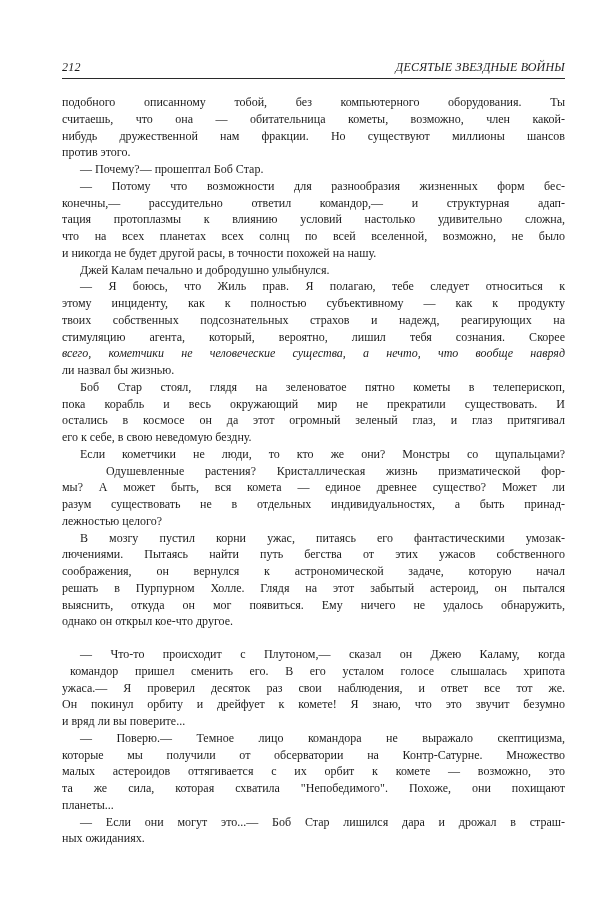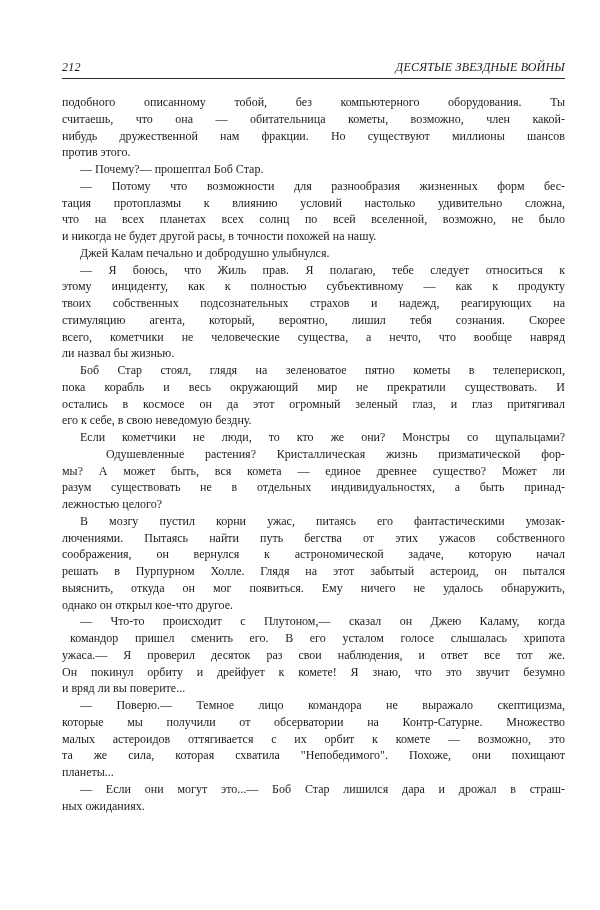--- a/index.html
+++ b/index.html
@@ -86,46 +86,47 @@
   <div class="head-rule"></div>
 
   <div class="body-text" id="body-text">
 
   <span class="line" style="display: block; width: auto; word-spacing: 9.16667px;">подобного описанному тобой, без компьютерного оборудования. Ты</span>
       <span class="line" style="display: block; width: auto; word-spacing: 7.125px;">считаешь, что она — обитательница кометы, возможно, член какой-</span>
       <span class="line" style="display: block; width: auto; word-spacing: 4.28571px;">нибудь дружественной нам фракции. Но существуют миллионы шансов</span>
       <span class="line last">против этого.</span>
       <span class="line indent last">— Почему?— прошептал Боб Стар.</span>
       <span class="line indent" style="display: block; width: auto; word-spacing: 4.25px;">— Потому что возможности для разнообразия жизненных форм бес-</span>
+      <span class="line" style="display: block; width: auto; word-spacing: 9.16667px;">конечны,— рассудительно ответил командор,— и структурная адап-</span>
       <span class="line" style="display: block; width: auto; word-spacing: 4.85714px;">тация протоплазмы к влиянию условий настолько удивительно сложна,</span>
       <span class="line" style="display: block; width: auto; word-spacing: 3.18182px;">что на всех планетах всех солнц по всей вселенной, возможно, не было</span>
       <span class="line last">и никогда не будет другой расы, в точности похожей на нашу.</span>
       <span class="line indent last">Джей Калам печально и добродушно улыбнулся.</span>
       <span class="line indent" style="display: block; width: auto; word-spacing: 4.72727px;">— Я боюсь, что Жиль прав. Я полагаю, тебе следует относиться к</span>
       <span class="line" style="display: block; width: auto; word-spacing: 6px;">этому инциденту, как к полностью субъективному — как к продукту</span>
       <span class="line" style="display: block; width: auto; word-spacing: 3.57143px;">твоих собственных подсознательных страхов и надежд, реагирующих на</span>
       <span class="line" style="display: block; width: auto; word-spacing: 6.71429px;">стимуляцию агента, который, вероятно, лишил тебя сознания. Скорее</span>
-      <span class="line" style="display: block; width: auto; word-spacing: 3.33333px;">всего, кометчики не человеческие существа, а нечто, что вообще навряд</span>
+      <span class="line" style="display: block; width: auto; word-spacing: 3.33333px; font-style: italic;">всего, кометчики не человеческие существа, а нечто, что вообще навряд</span>
       <span class="line last">ли назвал бы жизнью.</span>
       <span class="line indent" style="display: block; width: auto; word-spacing: 4.55556px;">Боб Стар стоял, глядя на зеленоватое пятно кометы в телеперископ,</span>
       <span class="line" style="display: block; width: auto; word-spacing: 4.77778px;">пока корабль и весь окружающий мир не прекратили существовать. И</span>
       <span class="line" style="display: block; width: auto; word-spacing: 2.27273px;">остались в космосе он да этот огромный зеленый глаз, и глаз притягивал</span>
       <span class="line last">его к себе, в свою неведомую бездну.</span>
       <span class="line indent" style="display: block; width: auto; word-spacing: 4.3px;">Если кометчики не люди, то кто же они? Монстры со щупальцами?</span>
       <span class="line" style="display: block; width: auto; word-spacing: 5.6px; margin-left: 44px;">Одушевленные растения? Кристаллическая жизнь призматической фор-</span>
       <span class="line" style="display: block; width: auto; word-spacing: 3.54545px;">мы? А может быть, вся комета — единое древнее существо? Может ли</span>
       <span class="line" style="display: block; width: auto; word-spacing: 3.625px;">разум существовать не в отдельных индивидуальностях, а быть принад-</span>
       <span class="line last">лежностью целого?</span>
       <span class="line indent" style="display: block; width: auto; word-spacing: 6.125px;">В мозгу пустил корни ужас, питаясь его фантастическими умозак-</span>
       <span class="line" style="display: block; width: auto; word-spacing: 5.375px;">лючениями. Пытаясь найти путь бегства от этих ужасов собственного</span>
       <span class="line" style="display: block; width: auto; word-spacing: 7.71429px;">соображения, он вернулся к астрономической задаче, которую начал</span>
       <span class="line" style="display: block; width: auto; word-spacing: 2.3px;">решать в Пурпурном Холле. Глядя на этот забытый астероид, он пытался</span>
       <span class="line" style="display: block; width: auto; word-spacing: 3.44444px;">выяснить, откуда он мог появиться. Ему ничего не удалось обнаружить,</span>
       <span class="line last">однако он открыл кое-что другое.</span>
-      <span class="line indent" style="display: block; width: auto; word-spacing: 4.55556px;">— Что-то происходит с Плутоном,— сказал он Джею Каламу, когда</span>
+      <span class="line indent" style="display: block; width: auto; word-spacing: 4.55556px; margin-top: 16px;">— Что-то происходит с Плутоном,— сказал он Джею Каламу, когда</span>
       <span class="line" style="display: block; width: auto; word-spacing: 2.88889px; margin-left: 8px;">командор пришел сменить его. В его усталом голосе слышалась хрипота</span>
       <span class="line" style="display: block; width: auto; word-spacing: 3.72727px;">ужаса.— Я проверил десяток раз свои наблюдения, и ответ все тот же.</span>
       <span class="line" style="display: block; width: auto; word-spacing: 2.08333px;">Он покинул орбиту и дрейфует к комете! Я знаю, что это звучит безумно</span>
       <span class="line last">и вряд ли вы поверите...</span>
       <span class="line indent" style="display: block; width: auto; word-spacing: 8px;">— Поверю.— Темное лицо командора не выражало скептицизма,</span>
       <span class="line" style="display: block; width: auto; word-spacing: 6.14286px;">которые мы получили от обсерватории на Контр-Сатурне. Множество</span>
       <span class="line" style="display: block; width: auto; word-spacing: 4.8px;">малых астероидов оттягивается с их орбит к комете — возможно, это</span>
       <span class="line" style="display: block; width: auto; word-spacing: 5.25px;">та же сила, которая схватила "Непобедимого". Похоже, они похищают</span>
       <span class="line last">планеты...</span>
       <span class="line indent" style="display: block; width: auto; word-spacing: 2.5px;">— Если они могут это...— Боб Стар лишился дара и дрожал в страш-</span>

